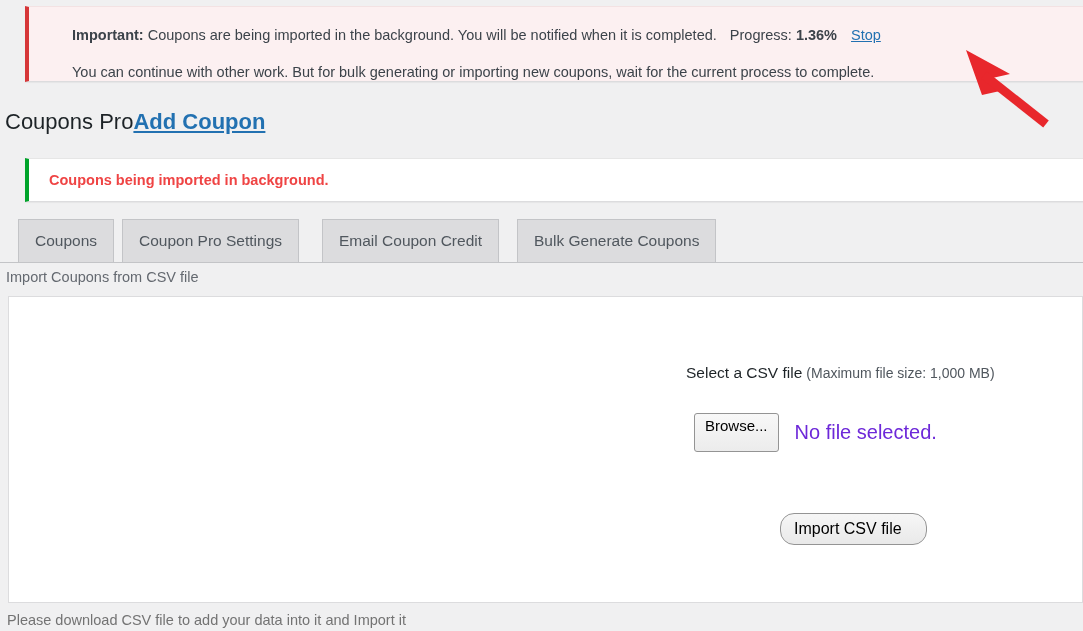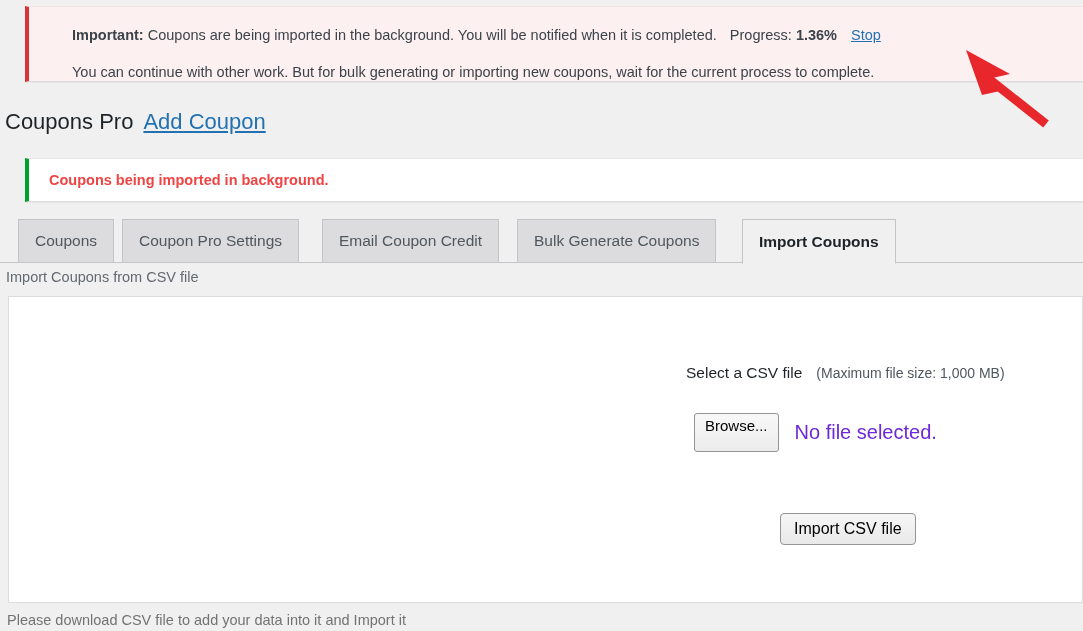--- a/index.html
+++ b/index.html
@@ -65,22 +65,23 @@
     top: 108px;
     font-size: 22px;
     line-height: 1.3;
     font-weight: normal;
     color: #1d2327;
     white-space: nowrap;
   }
   .page-heading .add-link {
     color: #2271b1;
     text-decoration: underline;
-    margin-left: 10px;
-    cursor: pointer;
+    margin-left: 0;
+    cursor: pointer;
+    font-weight: bold;
   }
 
   
   .notice-success {
     position: absolute;
     left: 25px;
     top: 158px;
     right: 0;
     height: 44px;
     background: #ffffff;
@@ -168,21 +169,21 @@
     white-space: nowrap;
   }
   .select-row .strong {
     font-weight: normal;
     color: #1d2327;
     font-size: 15.5px;
   }
   .select-row .maxsize {
     color: #50575e;
     font-size: 14px;
-    margin-left: 14px;
+    margin-left: 4px;
   }
   .file-row {
     position: absolute;
     left: 694px;
     top: 413px;
     display: flex;
     align-items: center;
     white-space: nowrap;
   }
   .browse-btn {
@@ -200,22 +201,22 @@
     margin-left: 16px;
     font-size: 20px;
     color: #6d28d9;
   }
   .import-btn {
     position: absolute;
     left: 780px;
     top: 513px;
     background: linear-gradient(#f6f6f6, #e9e9e9);
     border: 1px solid #949494;
-    border-radius: 4px;
-    padding: 5px 13px 6px 13px;
+    border-radius: 14px;
+    padding: 5px 24px 6px 13px;
     font-family: "Liberation Sans", sans-serif;
     font-size: 16px;
     color: #000000;
     cursor: pointer;
     line-height: 1.2;
   }
 
   
   .footer-note {
     position: absolute;
@@ -252,21 +253,20 @@
 
 <div class="notice-success">
   <div class="msg">Coupons being imported in background.</div>
 </div>
 
 <div class="tab-bar">
   <div class="tab" style="left:18px;">Coupons</div>
   <div class="tab" style="left:122px;">Coupon Pro Settings</div>
   <div class="tab" style="left:322px;">Email Coupon Credit</div>
   <div class="tab" style="left:517px;">Bulk Generate Coupons</div>
-  <div class="tab active" style="left:742px;">Import Coupons</div>
 </div>
 
 <div class="panel-label">Import Coupons from CSV file</div>
 
 <div class="csv-panel">
   <div class="csv-inner"></div>
 </div>
 
 <div class="select-row">
   <span class="strong">Select a CSV file</span><span class="maxsize">(Maximum file size: 1,000 MB)</span>

